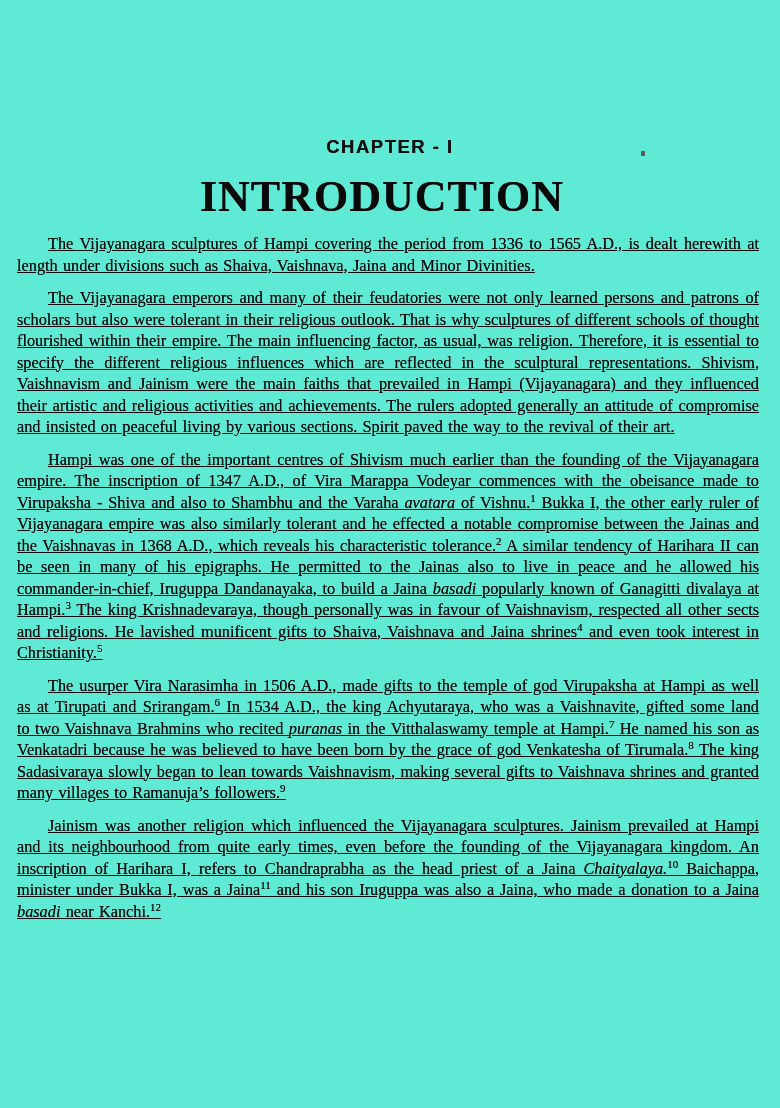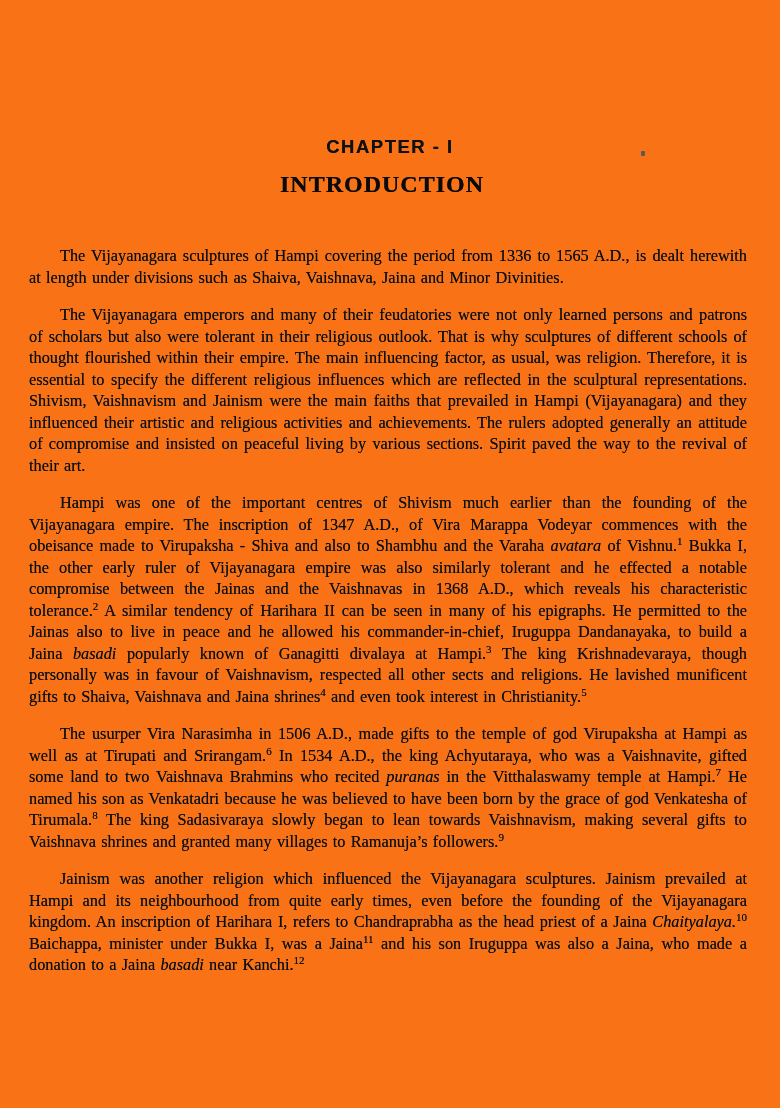--- a/index.html
+++ b/index.html
@@ -11,21 +11,21 @@
     width: 780px;
     height: 1108px;
     overflow: hidden;
     font-family: "Liberation Serif", serif;
     color: #0e0e0e;
   }
   .page {
     position: relative;
     width: 780px;
     height: 1108px;
-    background: #f97316;
+    background: #5eead4;
   }
   .chapter-heading {
     position: absolute;
     top: 136px;
     left: 0;
     right: 0;
     text-align: center;
     font-family: "Liberation Sans", sans-serif;
     font-weight: bold;
     font-size: 18.5px;
@@ -44,39 +44,40 @@
   }
   .page-title {
     position: absolute;
     top: 171px;
     left: 0;
     right: 16px;
     margin: 0;
     text-align: center;
     font-family: "Liberation Serif", serif;
     font-weight: bold;
-    font-size: 24px;
+    font-size: 44px;
     letter-spacing: 1px;
     color: #0a0a0a;
     text-shadow: 0 0 0.6px #222;
   }
   .body-text {
     position: absolute;
     top: 229px;
     left: 13px;
     right: 17px;
   }
   .para {
-    margin: 16px;
+    margin: 4px;
     text-align: justify;
     text-indent: 31px;
     font-size: 16.3px;
     line-height: 21.5px;
     word-spacing: 1.2px;
     text-shadow: 0 0 0.5px #333;
+    text-decoration: underline;
   }
   .para + .para {
     margin-top: 11px;
   }
   .para.continues {
     text-align-last: justify;
   }
   .para i {
     font-style: italic;
   }

